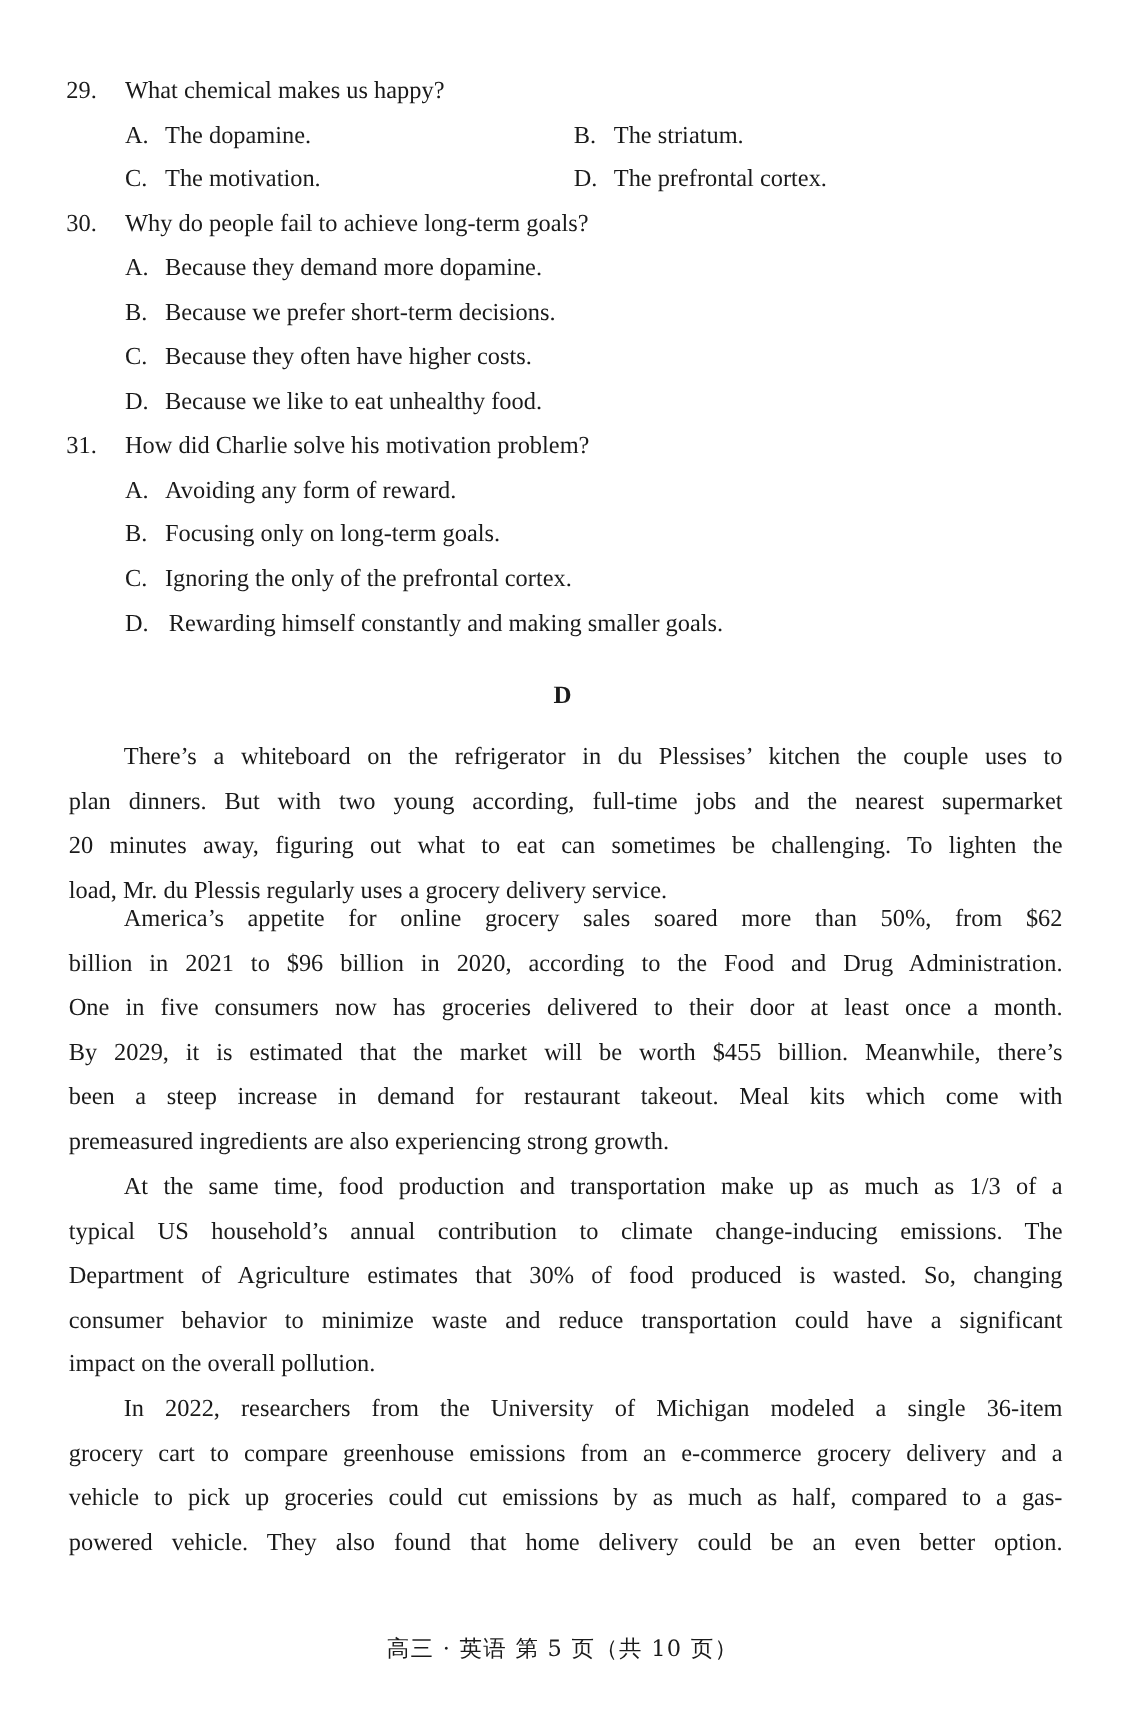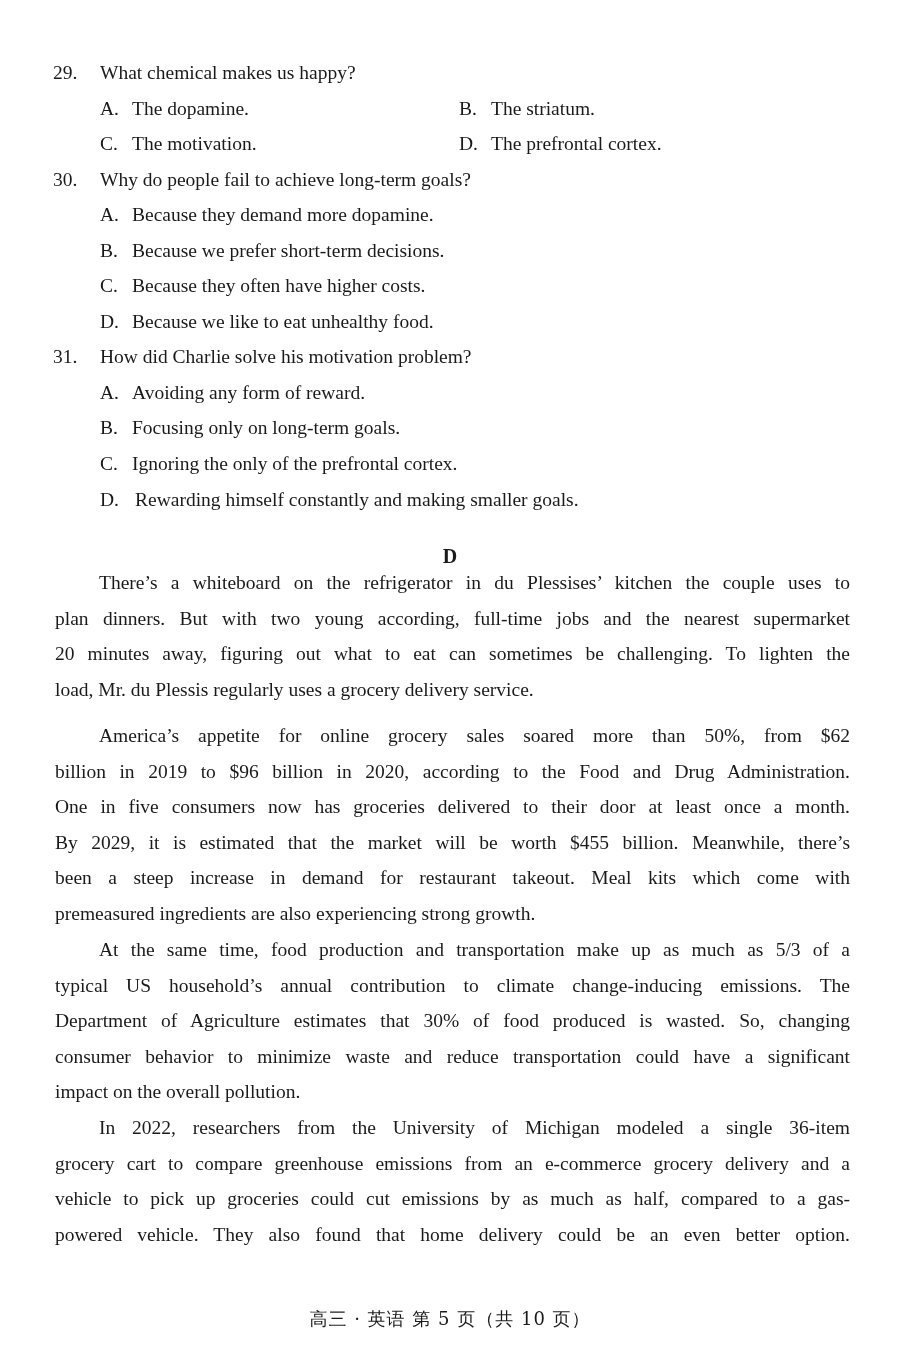--- a/index.html
+++ b/index.html
@@ -139,38 +139,38 @@
   </div>
   <div class="line" style="top:452px; left:0; width:900px;">
     <span class="opt"><span class="letter">C.</span><span>Ignoring the only of the prefrontal cortex.</span></span>
   </div>
   <div class="line" style="top:488px; left:0; width:900px;">
     <span class="opt"><span class="letter" style="width:35px;">D.</span><span>Rewarding himself constantly and making smaller goals.</span></span>
   </div>
 
   <div class="section-title">D</div>
 
-  <div class="para" style="top:565px;">
+  <div class="para" style="top:588px;">
     <div class="pline indent">There’s a whiteboard on the refrigerator in du Plessises’ kitchen the couple uses to</div>
     <div class="pline">plan dinners. But with two young according, full-time jobs and the nearest supermarket</div>
     <div class="pline">20 minutes away, figuring out what to eat can sometimes be challenging. To lighten the</div>
     <div class="pline last">load, Mr. du Plessis regularly uses a grocery delivery service.</div>
   </div>
 
   <div class="para" style="top:718px;">
     <div class="pline indent">America’s appetite for online grocery sales soared more than 50%, from $62</div>
-    <div class="pline">billion in 2019 to $96 billion in 2020, according to the Food and Drug Administration.</div>
+    <div class="pline">billion in 2021 to $96 billion in 2020, according to the Food and Drug Administration.</div>
     <div class="pline">One in five consumers now has groceries delivered to their door at least once a month.</div>
     <div class="pline">By 2029, it is estimated that the market will be worth $455 billion. Meanwhile, there’s</div>
     <div class="pline">been a steep increase in demand for restaurant takeout. Meal kits which come with</div>
     <div class="pline last">premeasured ingredients are also experiencing strong growth.</div>
   </div>
 
   <div class="para" style="top:932px;">
-    <div class="pline indent">At the same time, food production and transportation make up as much as 5/3 of a</div>
+    <div class="pline indent">At the same time, food production and transportation make up as much as 1/3 of a</div>
     <div class="pline">typical US household’s annual contribution to climate change-inducing emissions. The</div>
     <div class="pline">Department of Agriculture estimates that 30% of food produced is wasted. So, changing</div>
     <div class="pline">consumer behavior to minimize waste and reduce transportation could have a significant</div>
     <div class="pline last">impact on the overall pollution.</div>
   </div>
 
   <div class="para" style="top:1110px;">
     <div class="pline indent">In 2022, researchers from the University of Michigan modeled a single 36-item</div>
     <div class="pline">grocery cart to compare greenhouse emissions from an e-commerce grocery delivery and a</div>
     <div class="pline">vehicle to pick up groceries could cut emissions by as much as half, compared to a gas-</div>

